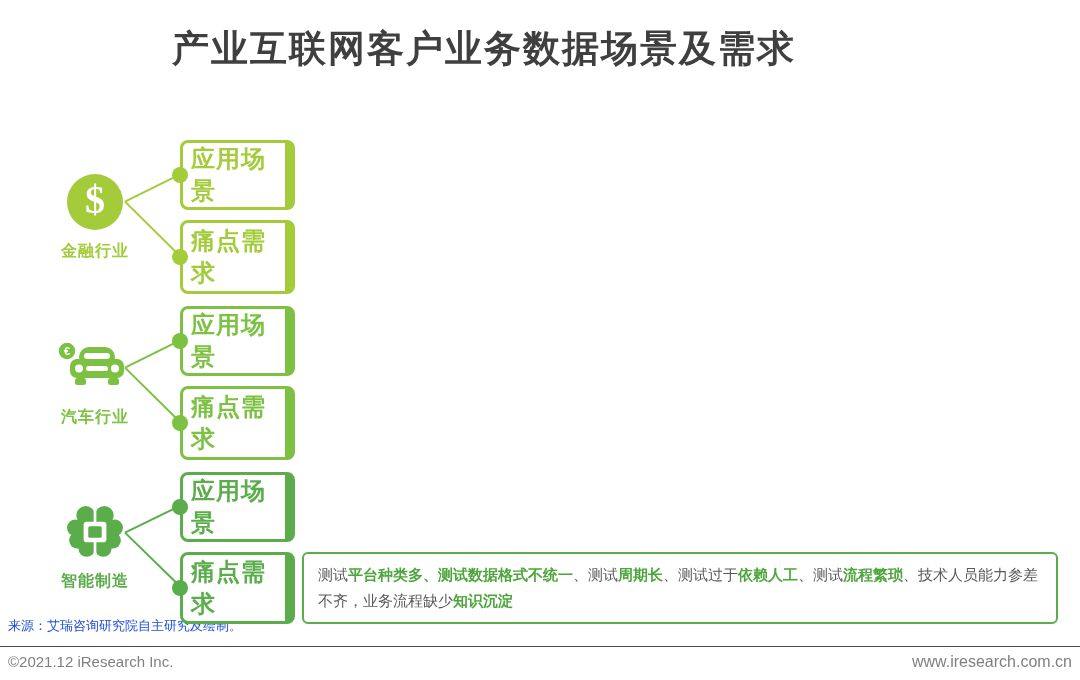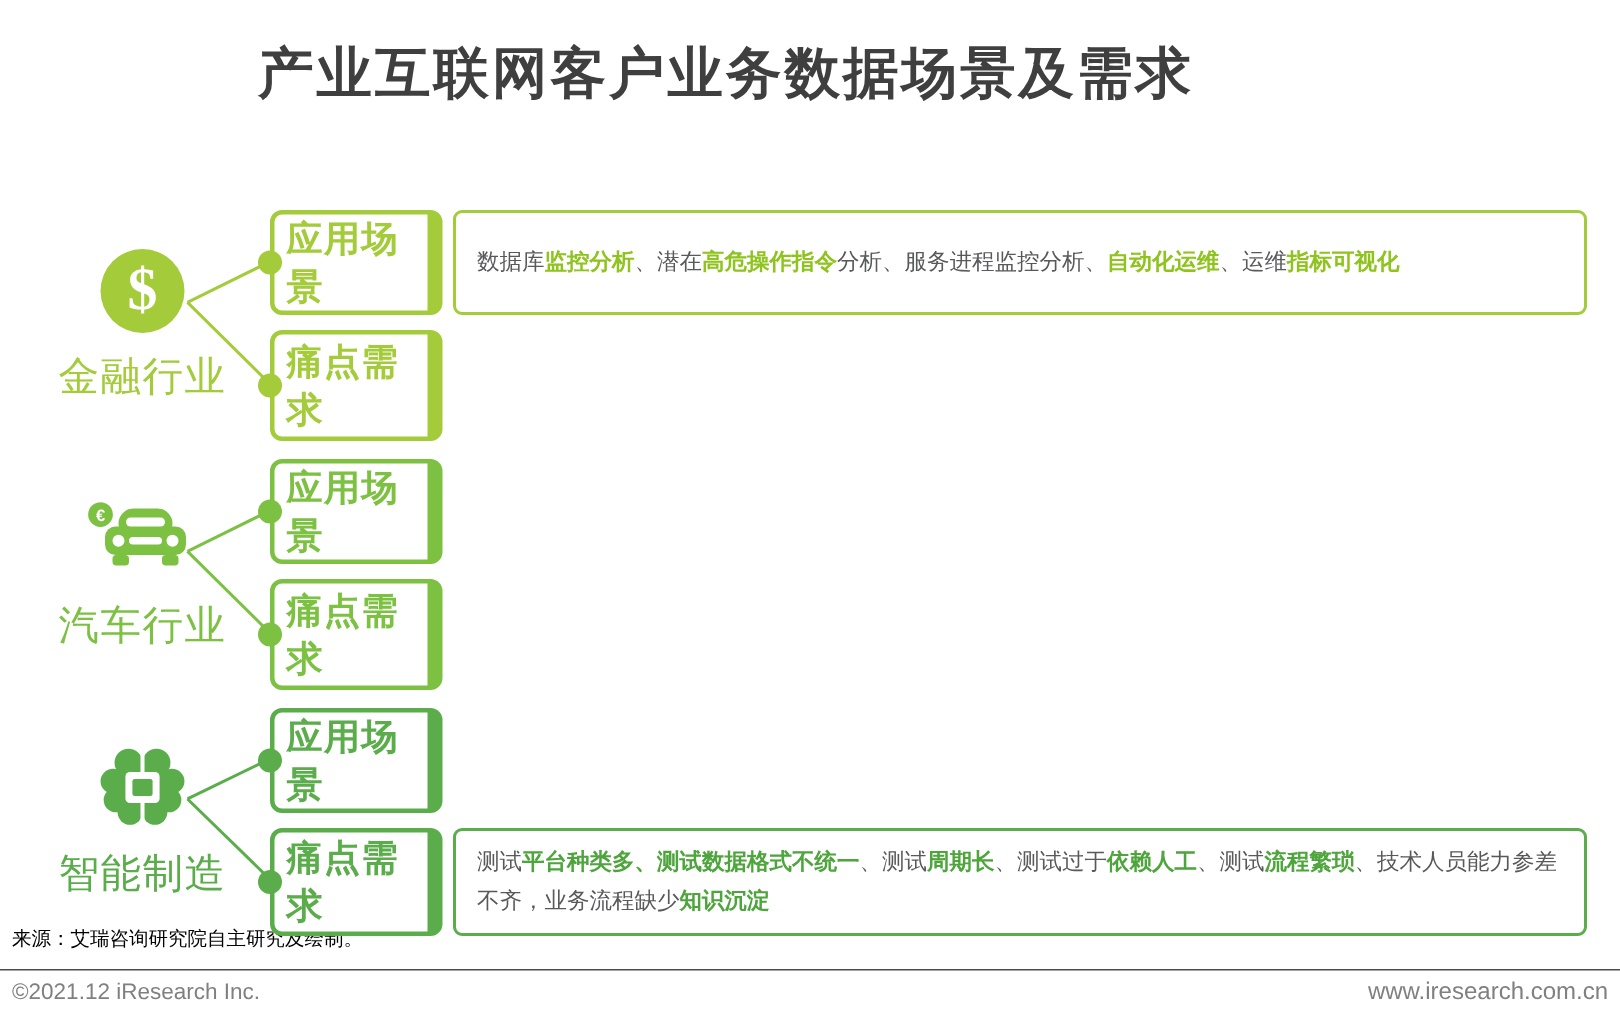--- a/index.html
+++ b/index.html
@@ -32,21 +32,21 @@
     display:flex;
   }
   .industry{
     width:100px;flex:0 0 100px;
     display:flex;flex-direction:column;
     align-items:center;justify-content:center;
     gap:10px;
     z-index:2;
   }
   .industry-label{
-    font-size:27px;font-weight:normal;color:var(--c);
+    font-size:16px;font-weight:bold;color:var(--c);
     letter-spacing:1px;white-space:nowrap;
   }
   .icon-wrap{height:58px;display:flex;align-items:center;justify-content:center;}
   .coin-circle{
     width:56px;height:56px;border-radius:50%;
     background:var(--c);color:#fff;
     display:flex;align-items:center;justify-content:center;
     font-family:"Liberation Serif","DejaVu Serif",serif;
     font-size:40px;font-weight:bold;line-height:1;
     padding-bottom:3px;
@@ -88,21 +88,21 @@
     border-radius:6px;
     background:#fff;
     display:flex;align-items:center;
     padding:8px 14px;
     font-size:15px;line-height:1.72;color:var(--body_text);
   }
   .content-box .hl{color:var(--hl);font-weight:bold;}
   .car-svg,.brain-svg{display:block;}
   .footer-source{
     position:absolute;left:8px;top:617px;
-    font-size:13px;color:#000000;
+    font-size:13px;color:#1d4ed8;
   }
   .footer-divider{
     position:absolute;left:0;top:646px;width:1080px;height:0;
     border-top:1px solid var(--divider);
   }
   .footer-copyright{
     position:absolute;left:8px;top:653px;
     font-size:15px;color:var(--footer_text);
   }
   .footer-website{
@@ -126,23 +126,20 @@
     </div>
     <svg class="connector">
       <line x1="2" y1="40%" x2="58" y2="22%" stroke="#a3cb3a" stroke-width="2"></line>
       <line x1="2" y1="40%" x2="58" y2="76%" stroke="#a3cb3a" stroke-width="2"></line>
     </svg>
     <div class="rows">
       <div class="row h66">
         <div class="label-box">
           <span class="bullet"></span>
           <span>应用场景</span>
-        </div>
-        <div class="content-box">
-          <div class="seg-text"><span>数据库</span><span class="hl">监控分析</span><span>、潜在</span><span class="hl">高危操作指令</span><span>分析、服务进程监控分析、</span><span class="hl">自动化运维</span><span>、运维</span><span class="hl">指标可视化</span></div>
         </div>
       </div>
       <div class="row h74">
         <div class="label-box">
           <span class="bullet"></span>
           <span>痛点需求</span>
         </div>
       </div>
     </div>
   </div>

